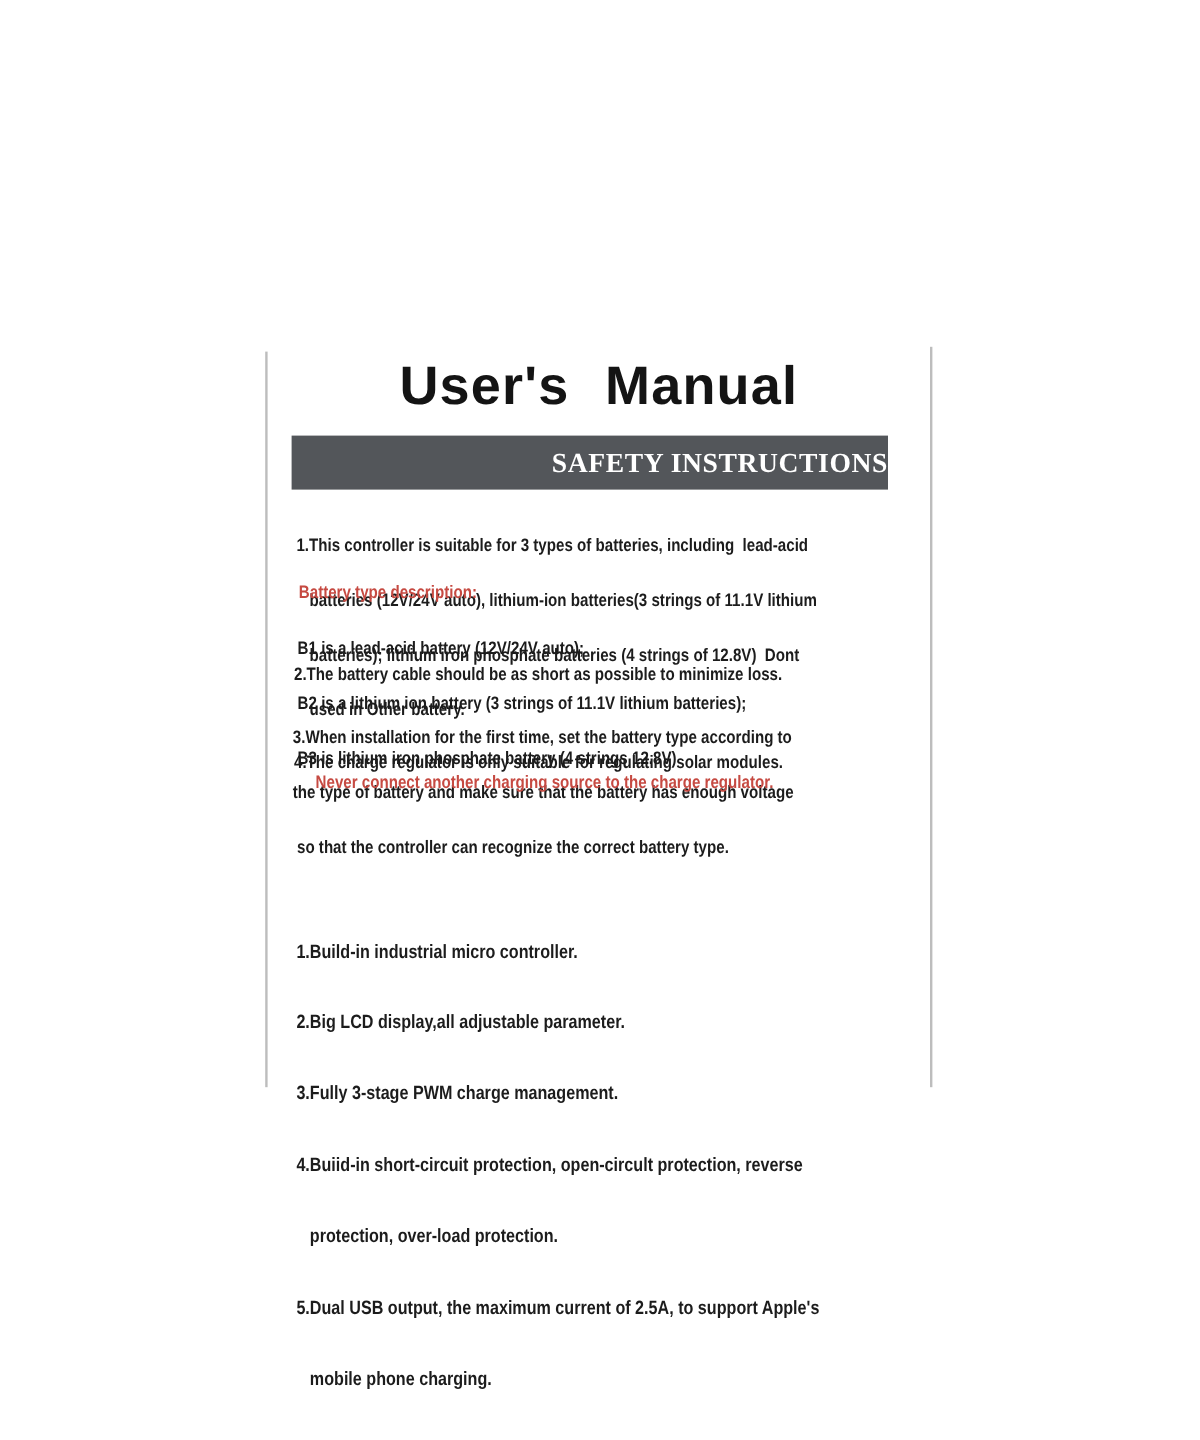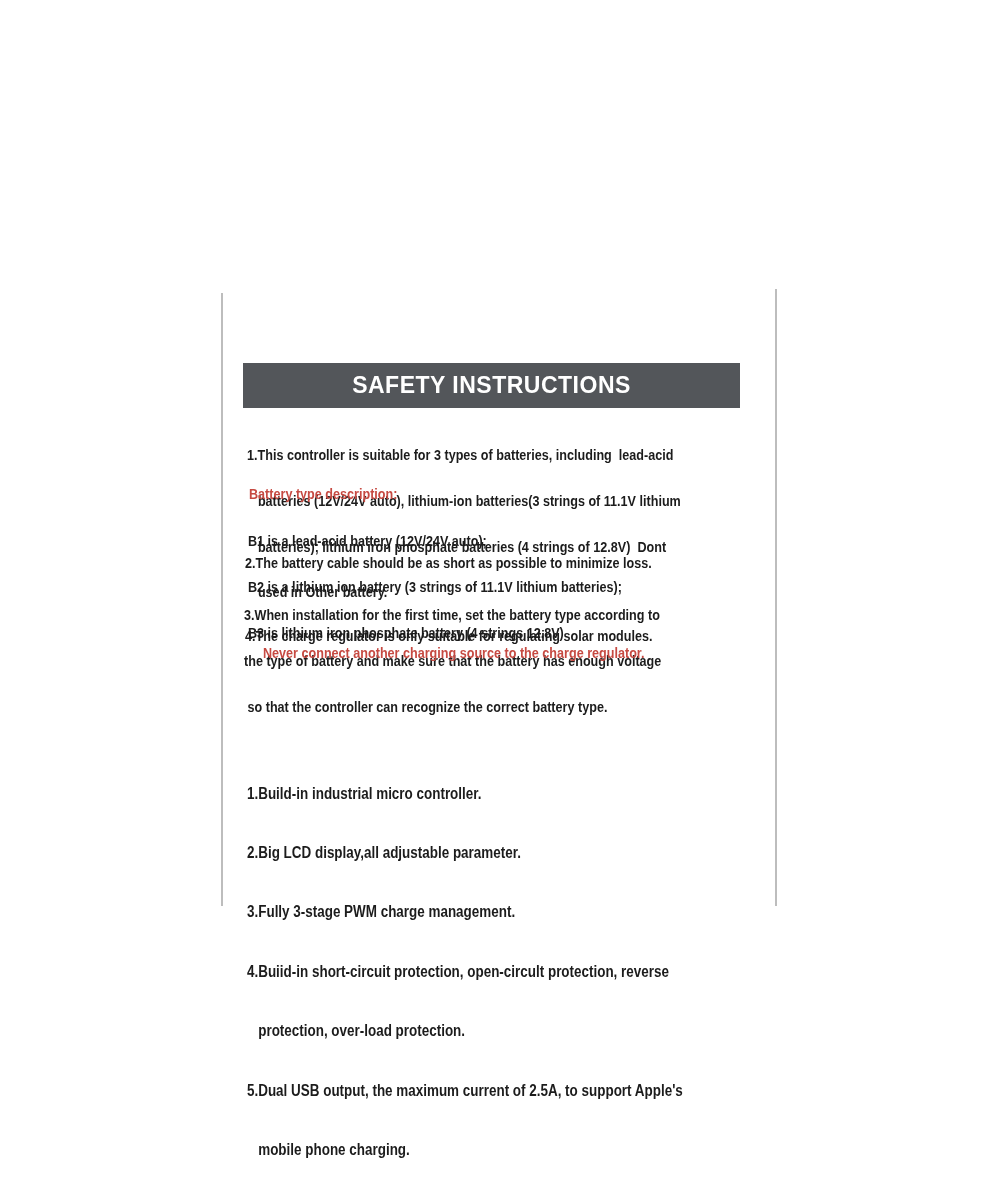--- a/index.html
+++ b/index.html
@@ -39,21 +39,22 @@
 
   .banner {
     position: absolute;
     background: var(--banner-bg);
     color: #ffffff;
     font-weight: bold;
     font-size: 23px;
     letter-spacing: 0.5px;
     display: flex;
     align-items: center;
-    justify-content: center;
+    justify-content: flex-end;
+    font-family: Liberation Serif, serif;
   }
   .banner-safety   { left: 243px; top: 363px; width: 497px; height: 45px; }
   .banner-features { left: 243px; top: 681px; width: 506px; height: 47px; }
 
   .tb {
     position: absolute;
     font-weight: bold;
     color: var(--text);
     white-space: pre;
     transform: scaleX(0.84);
@@ -77,20 +78,21 @@
   }
 </style>
 </head>
 <body>
 
 <div class="canvas">
 
   <div class="page-edge left"></div>
   <div class="page-edge right"></div>
 
+  <h1 class="doc-title">User's Manual</h1>
 
   <div class="banner banner-safety">
     <span>SAFETY INSTRUCTIONS</span>
   </div>
 
   <div class="tb s-item1">
     <div>1.This controller is suitable for 3 types of batteries, including  lead-acid</div>
     <div class="cont">batteries (12V/24V auto), lithium-ion batteries(3 strings of 11.1V lithium</div>
     <div class="cont">batteries); lithium iron phosphate batteries (4 strings of 12.8V)  Dont</div>
     <div class="cont">used in Other battery.</div>

